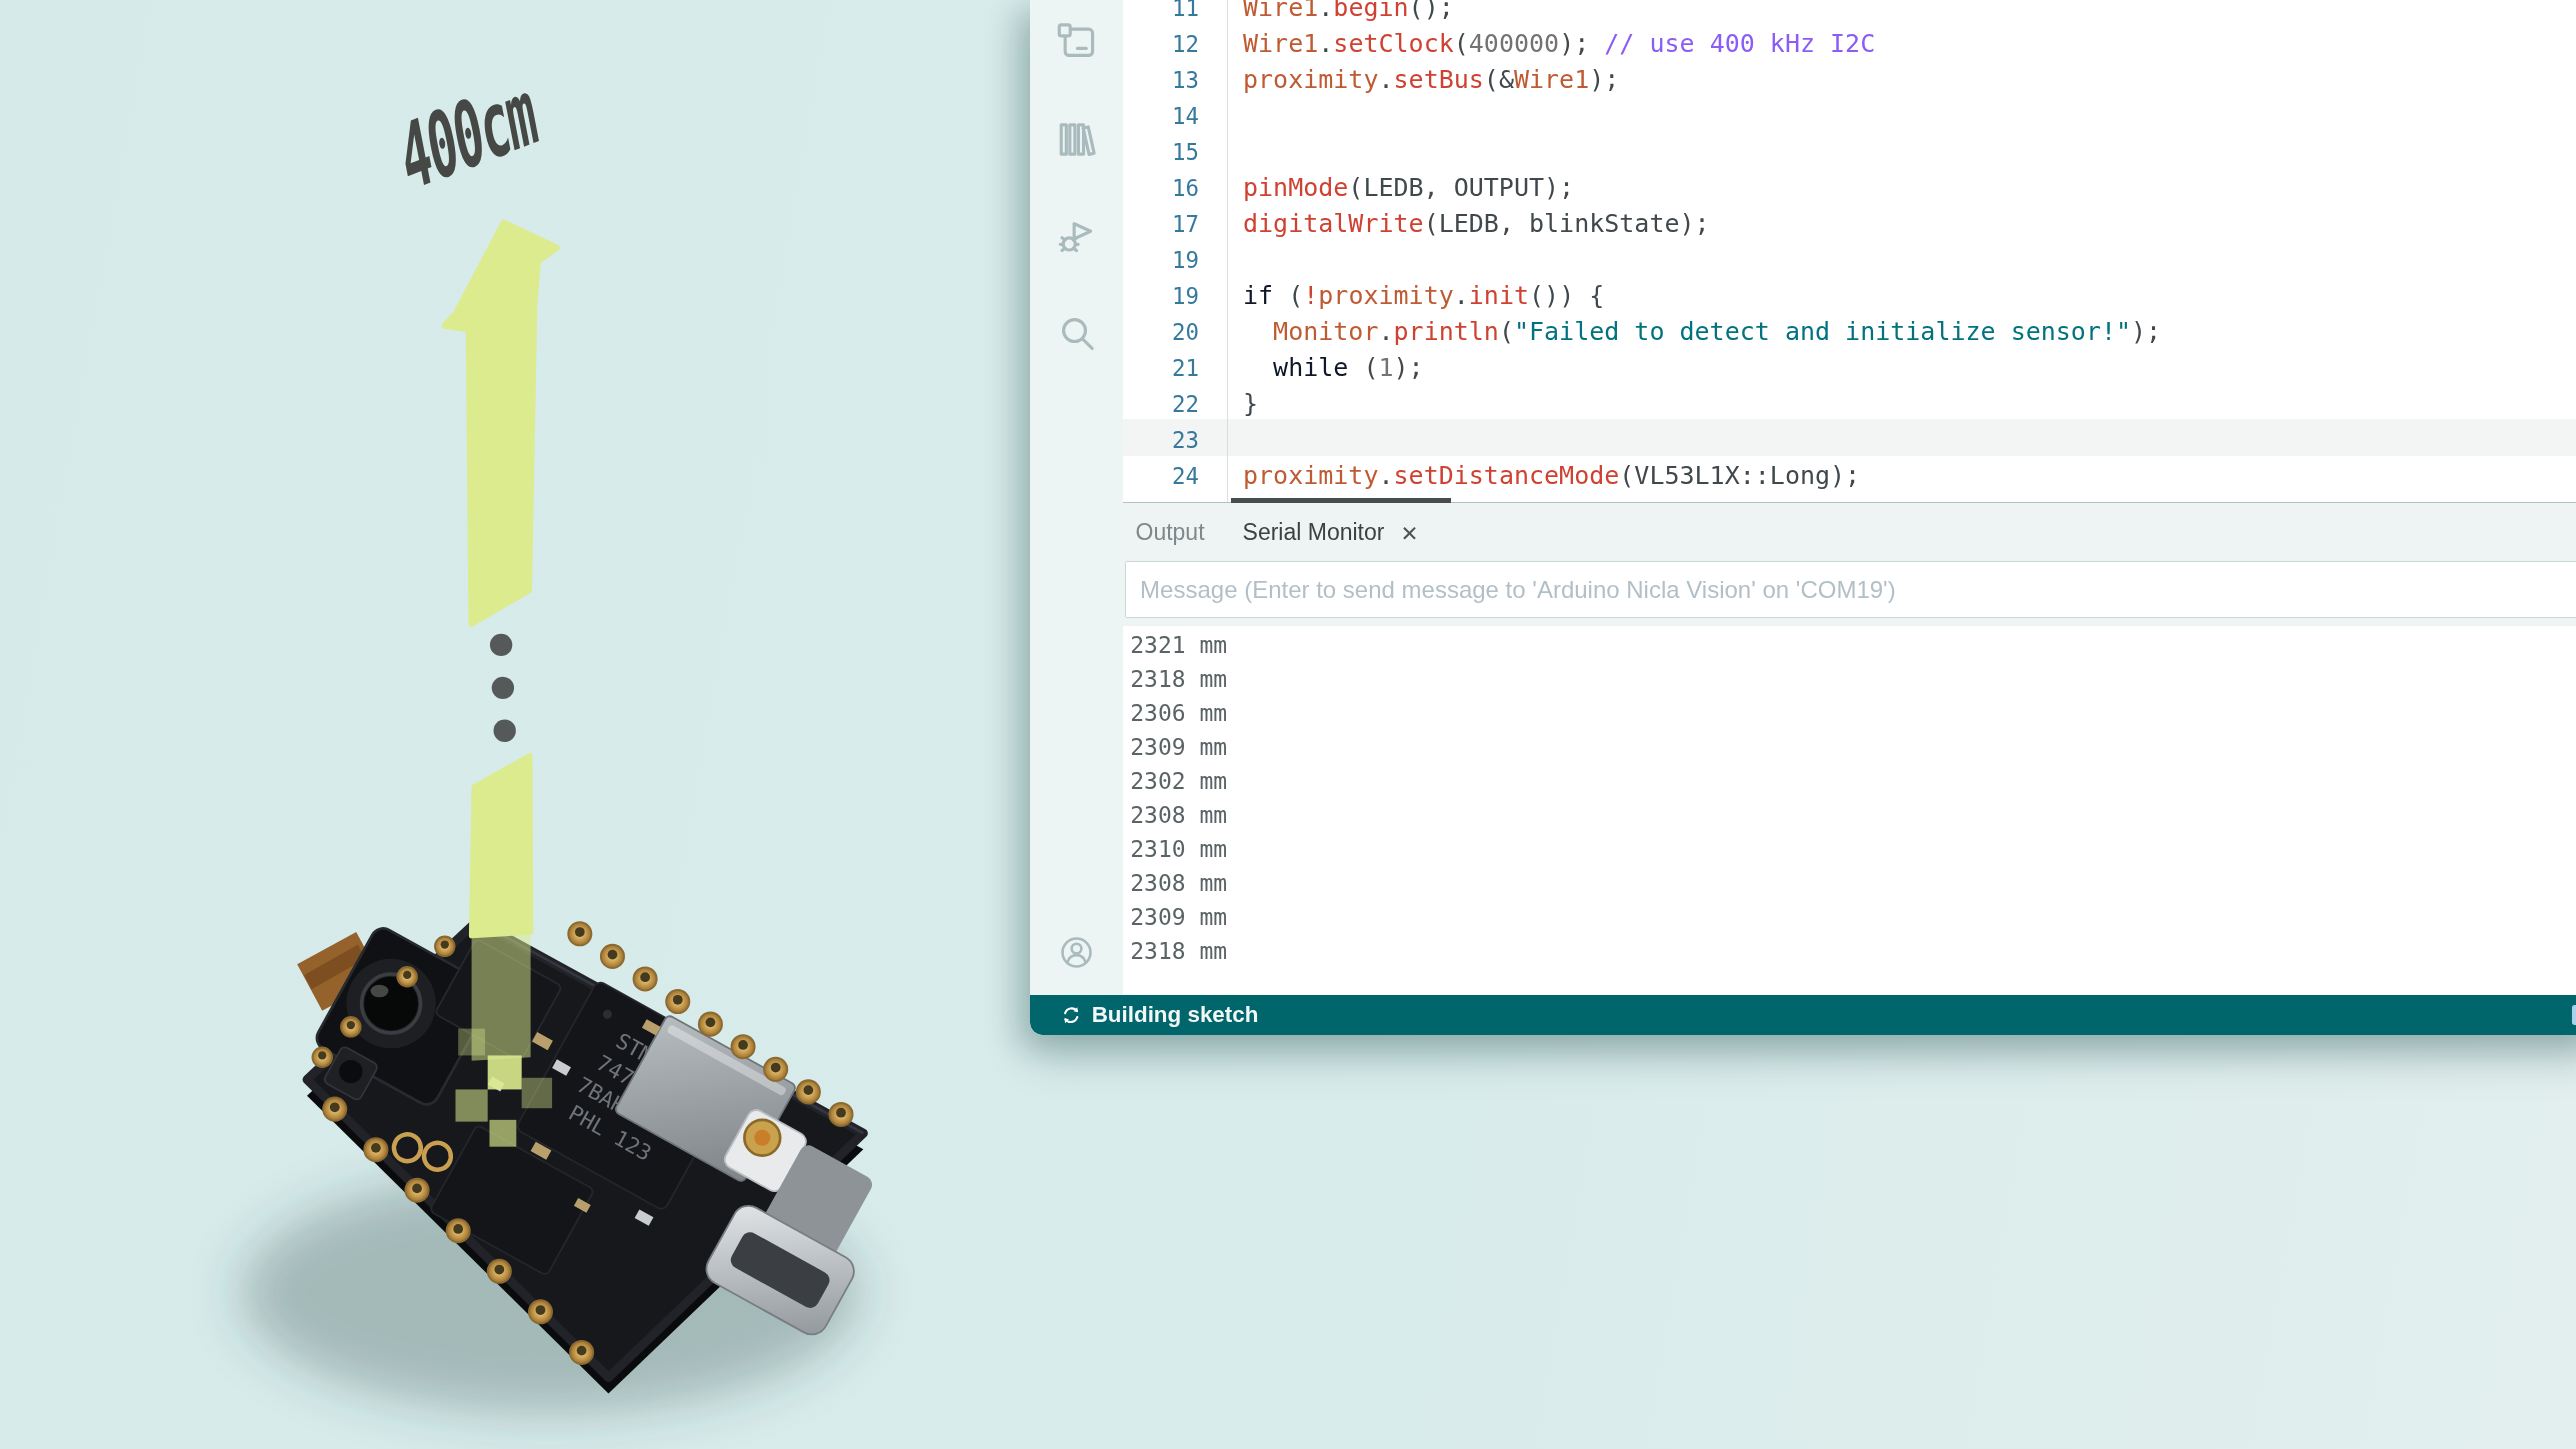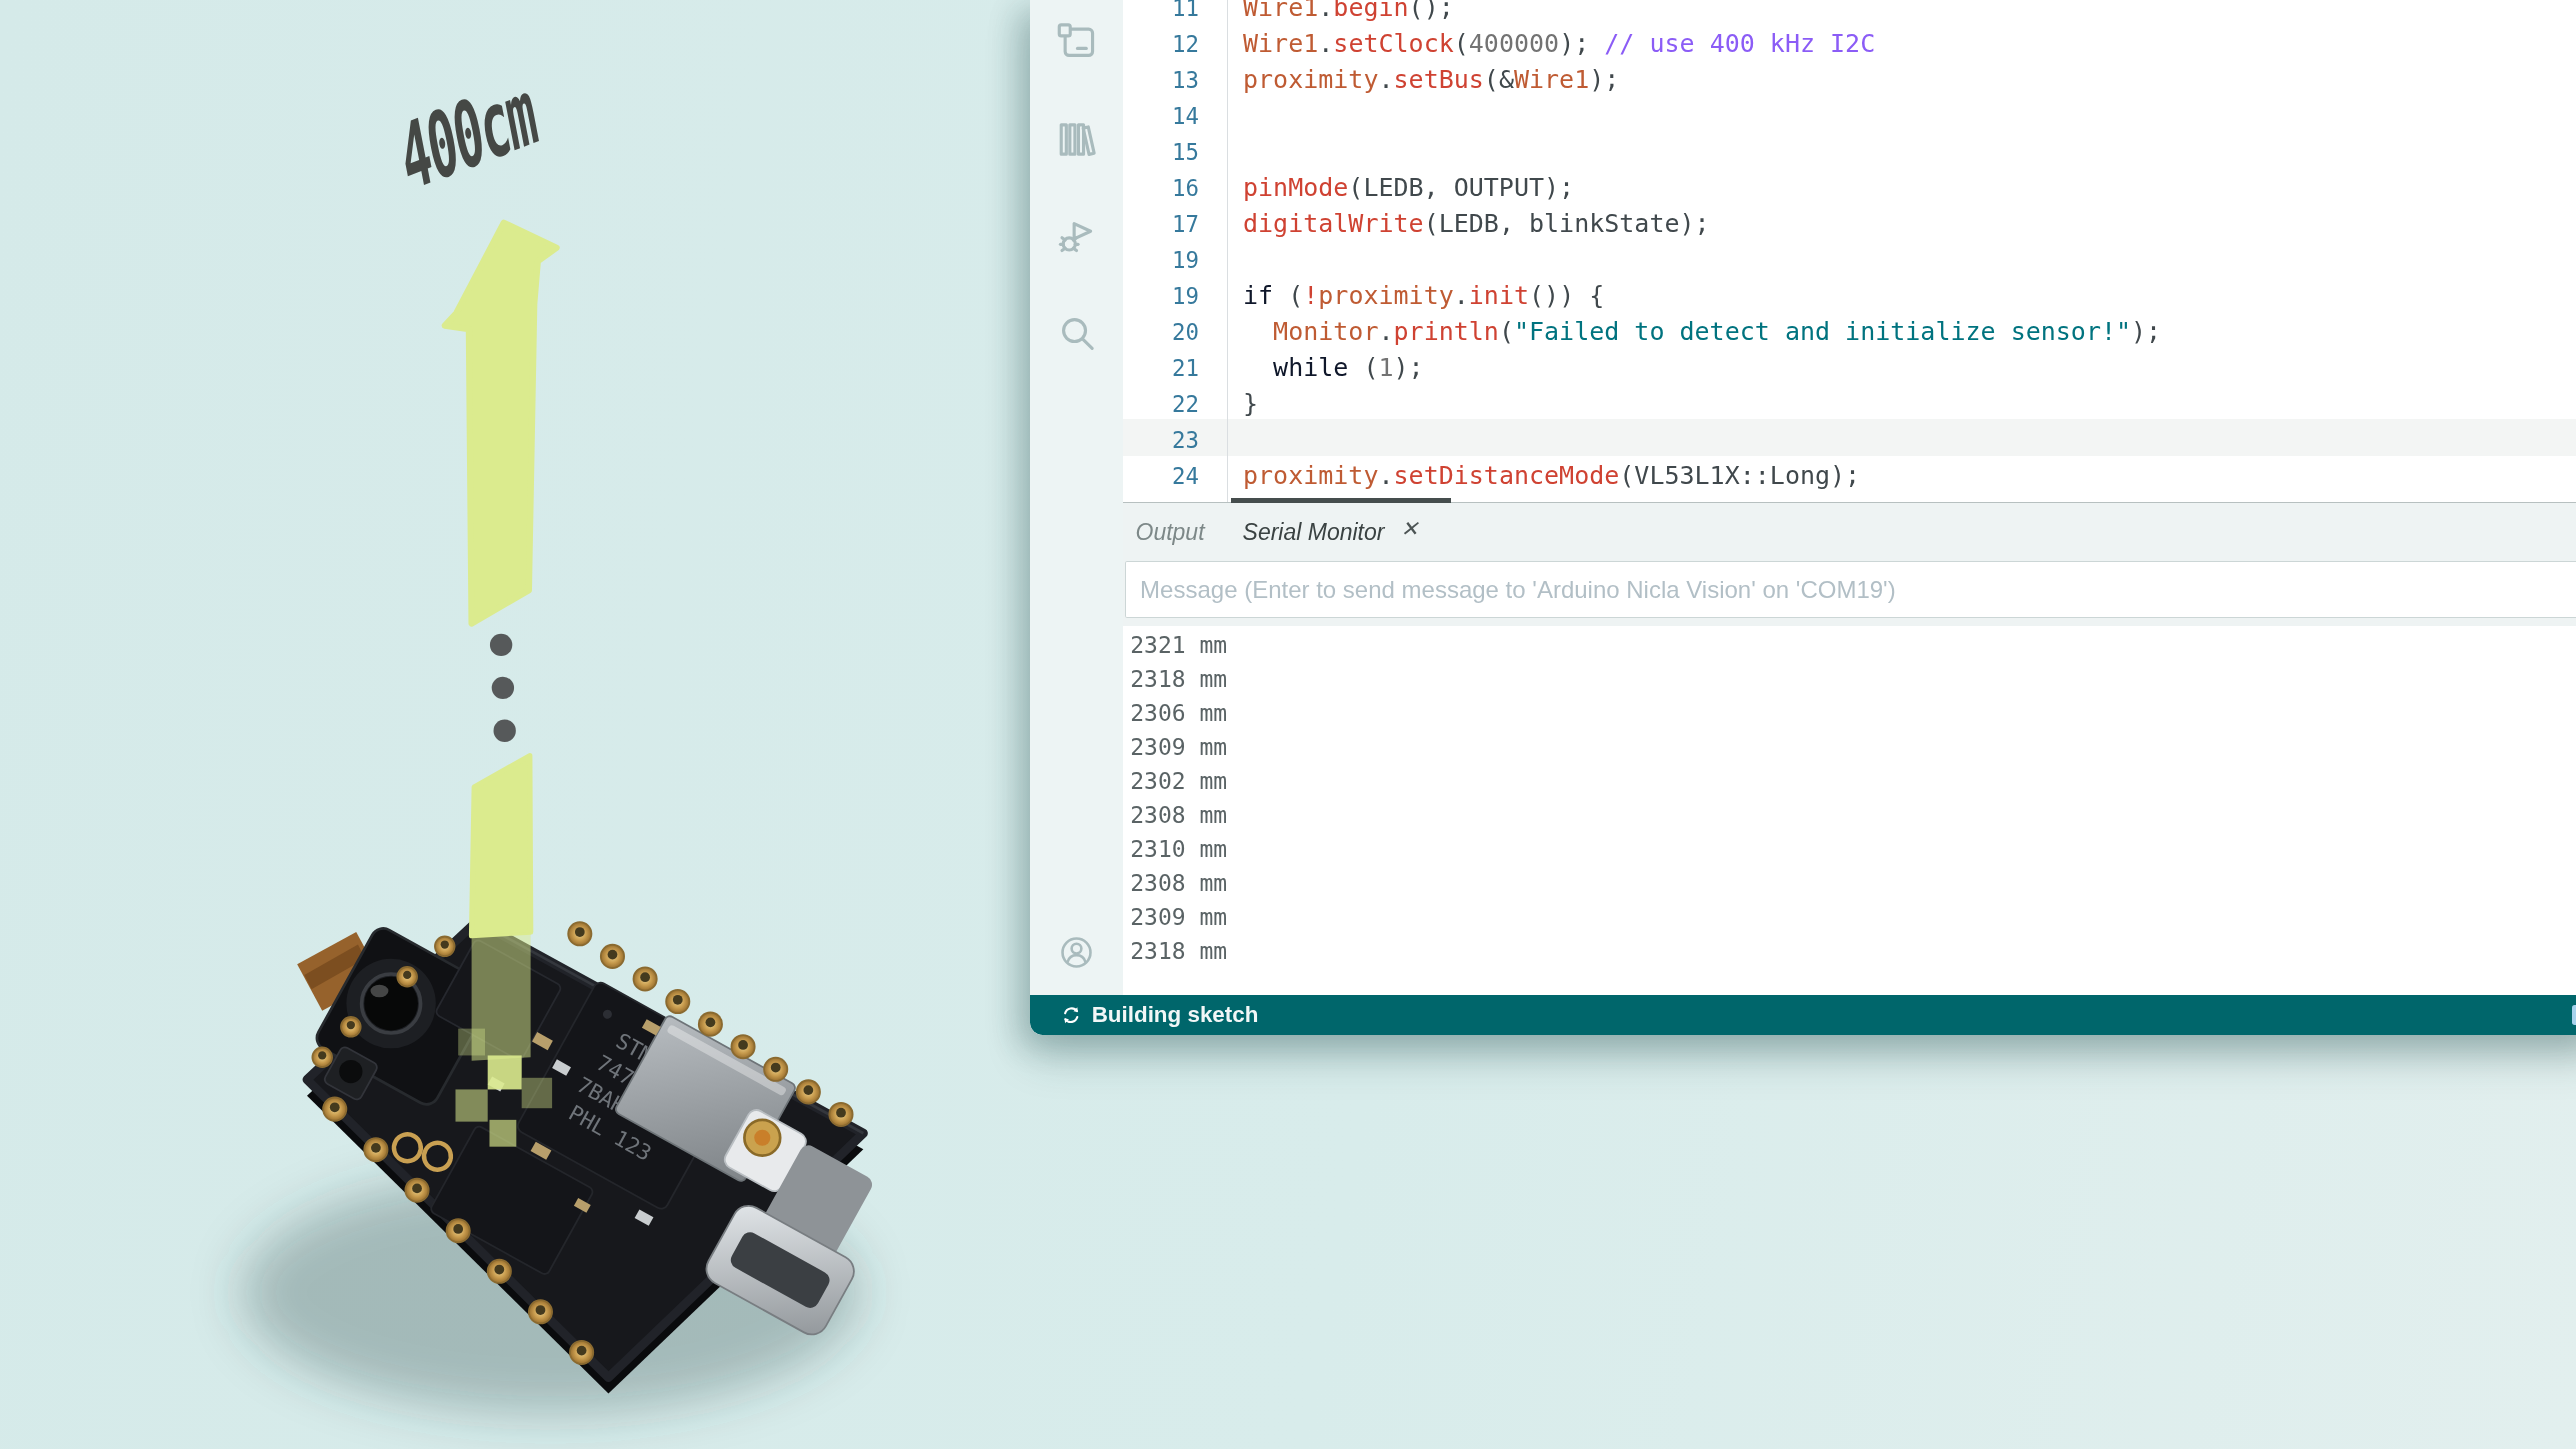--- a/index.html
+++ b/index.html
@@ -39,22 +39,22 @@
   .active-line-hl{position:absolute;left:0;right:0;height:37px;background:#f3f5f4;}
   .indent-guide{position:absolute;left:104px;top:0;bottom:0;width:0.9px;background:#dadee1;}
   .gutter{position:absolute;left:0;top:-9.8px;width:76px;text-align:right;}
   .ln-num{height:36px;line-height:36px;font:22.4px/36px "DejaVu Sans Mono",monospace;color:#36799c;}
   .code-lines{position:absolute;left:120px;top:-9.8px;right:0;}
   .code-row{height:36px;line-height:36px;white-space:pre;font:25px/36px "DejaVu Sans Mono",monospace;color:#40484c;}
   .c-obj{color:#bf5b33}.c-fn{color:#cf4232}.c-kw{color:#0f172a}
   .c-num{color:#737373}.c-str{color:#00737f}.c-com{color:#8b5cf6}.c-pln{color:#40484c}
   
   .tabbar{height:58px;background:#eef3f3;position:relative;display:flex;align-items:center;padding-left:12.5px;flex:none;}
-  .tab{font-size:23px;color:#7d8888;cursor:default;font-style:italic;}
-  .tab.active{color:#3a4242;display:flex;align-items:flex-start;margin-left:38px;}
+  .tab{font-size:23px;color:#7d8888;cursor:default;}
+  .tab.active{color:#3a4242;display:flex;align-items:flex-end;margin-left:38px;}
   .tab-indicator{position:absolute;top:-5.4px;left:108px;width:220px;height:5.4px;background:#454d4d;}
   .tab-close{margin-left:16px;font-size:21.5px;color:#4c5454;line-height:1;}
   .input-row{height:65px;background:#eef3f3;flex:none;padding-left:1.8px;box-sizing:border-box;}
   .msg-input{
     display:block;width:calc(100% - 7.2px);height:57px;box-sizing:border-box;
     border:0.9px solid #ccd6d6;border-radius:1.8px;background:#fff;outline:none;
     font:24px "Liberation Sans",sans-serif;color:#3c4a52;padding:0 14.3px;
   }
   .msg-input::placeholder{color:#b2bfc6;}
   .serial{flex:1;background:#fff;padding:1.8px 0 0 7.2px;overflow:hidden;}

